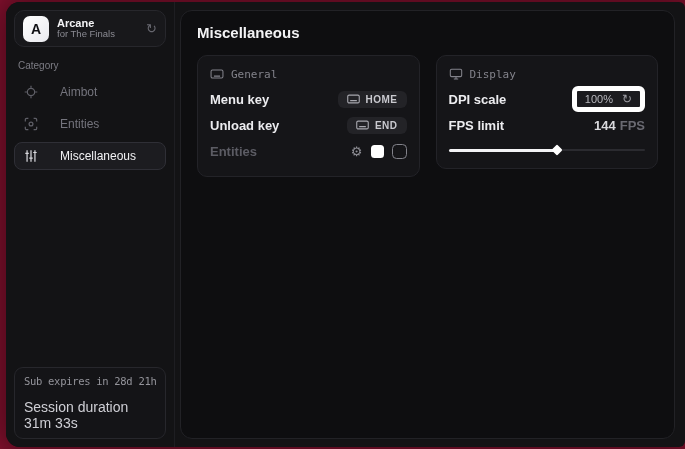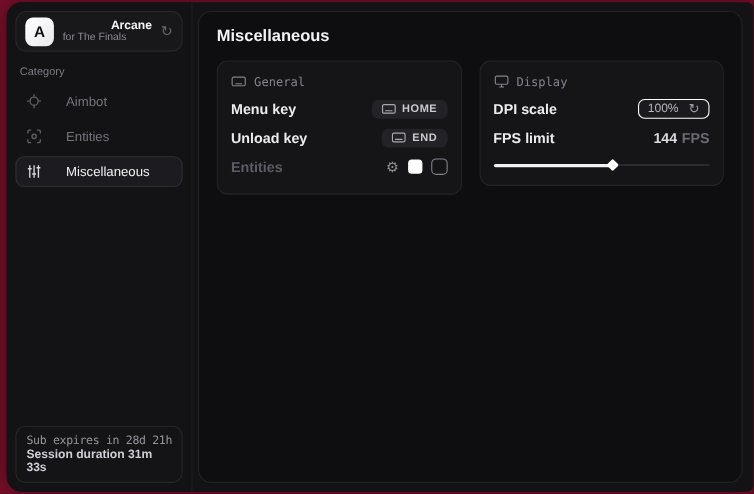--- a/index.html
+++ b/index.html
@@ -27,21 +27,21 @@
     border:1px solid #27272c; background:#18181b; border-radius:10px;
     padding:5px 8px; display:flex; align-items:center; gap:8px; height:37px;
   }
   .logo {
     width:26px; height:26px; border-radius:7px;
     background:linear-gradient(135deg,#ffffff 0%,#e9e9ee 100%);
     color:#101014; font-weight:bold; font-size:14px;
     display:flex; align-items:center; justify-content:center;
   }
   .app-titles { flex:1; line-height:1.15; }
-  .app-name { font-size:11px; font-weight:bold; color:#f4f4f6;text-align:right; }
+  .app-name { font-size:11px; font-weight:bold; color:#f4f4f6; }
   .app-sub { font-size:9.5px; color:#8b8b93; }
   .history-icon { color:#67676f; font-size:13px; line-height:1; cursor:pointer; }
   .category-label { margin:13px 4px 5px 4px; font-size:10px; color:#7c7c84; }
   .nav-item {
     display:flex; align-items:center; gap:22px; height:28px; padding:0 9px;
     margin:2px 0; border-radius:8px; border:1px solid transparent;
     color:#74747d; font-size:12px; cursor:pointer;
   }
   .nav-item .nav-ico { width:14px; height:14px; flex:0 0 14px; color:#5f5f67; }
   .nav-item.active {
@@ -49,21 +49,21 @@
   }
   .nav-item.active .nav-ico { color:#d9d9de; }
   .sidebar-spacer { flex:1; }
   .session-card {
     border:1px solid #27272c; border-radius:9px; padding:7px 9px; background:#141417;
   }
   .session-expires {
     font-family:"DejaVu Sans Mono", monospace;
     font-size:10.5px; color:#94949b; letter-spacing:-0.3px; white-space:nowrap;
   }
-  .session-duration { margin-top:0; font-size:11px; font-weight:bold; color:#cfcfd5; }
+  .session-duration { margin-top:12px; font-size:14px; font-weight:normal; color:#cfcfd5; }
   
   .content {
     flex:1; margin:8px 10px 8px 5px;
     background:#0e0e10; border:1px solid #222226; border-radius:12px;
     padding:13px 16px;
   }
   .page-title { font-size:15px; font-weight:bold; color:#f3f3f5; }
   .tabs {
     margin-top:12px; display:inline-flex; background:#1a1a1d;
     border-radius:999px; padding:3px; gap:2px;
@@ -92,21 +92,21 @@
   .key-pill svg { width:13px; height:10px; color:#a8a8af; }
   .key-pill span { font-size:10px; font-weight:bold; letter-spacing:0.5px; color:#c9c9cf; }
   .crosshair-controls { display:flex; align-items:center; gap:8px; }
   .gear-btn { color:#8e8e95; font-size:13px; line-height:1; cursor:pointer; }
   .color-swatch { width:13px; height:13px; border-radius:3.5px; cursor:pointer; }
   .checkbox {
     width:15px; height:15px; border:1.5px solid #82828a; border-radius:4.5px;
     background:transparent; cursor:pointer;
   }
   .select-pill {
-    display:flex; align-items:center; gap:9px; border:1px solid #ffffff; background:#1b1b1f;
+    display:flex; align-items:center; gap:9px; border:5px solid #ffffff; background:#1b1b1f;
     border-radius:6px; padding:2px 8px; cursor:pointer;
   }
   .select-pill .select-value { font-size:11px; color:#b7b7bd; }
   .select-pill .reset-icon { font-size:12px; color:#9b9ba2; line-height:1; }
   .fps-value-wrap { display:flex; gap:4px; align-items:baseline; }
   .fps-value { font-size:13px; font-weight:bold; color:#d9d9dd; }
   .fps-unit { font-size:13px; font-weight:bold; color:#6a6a72; }
   .slider { position:relative; height:12px; margin-top:6px; cursor:pointer; }
   .slider-track {
     position:absolute; left:0; right:0; top:5px; height:2px;

